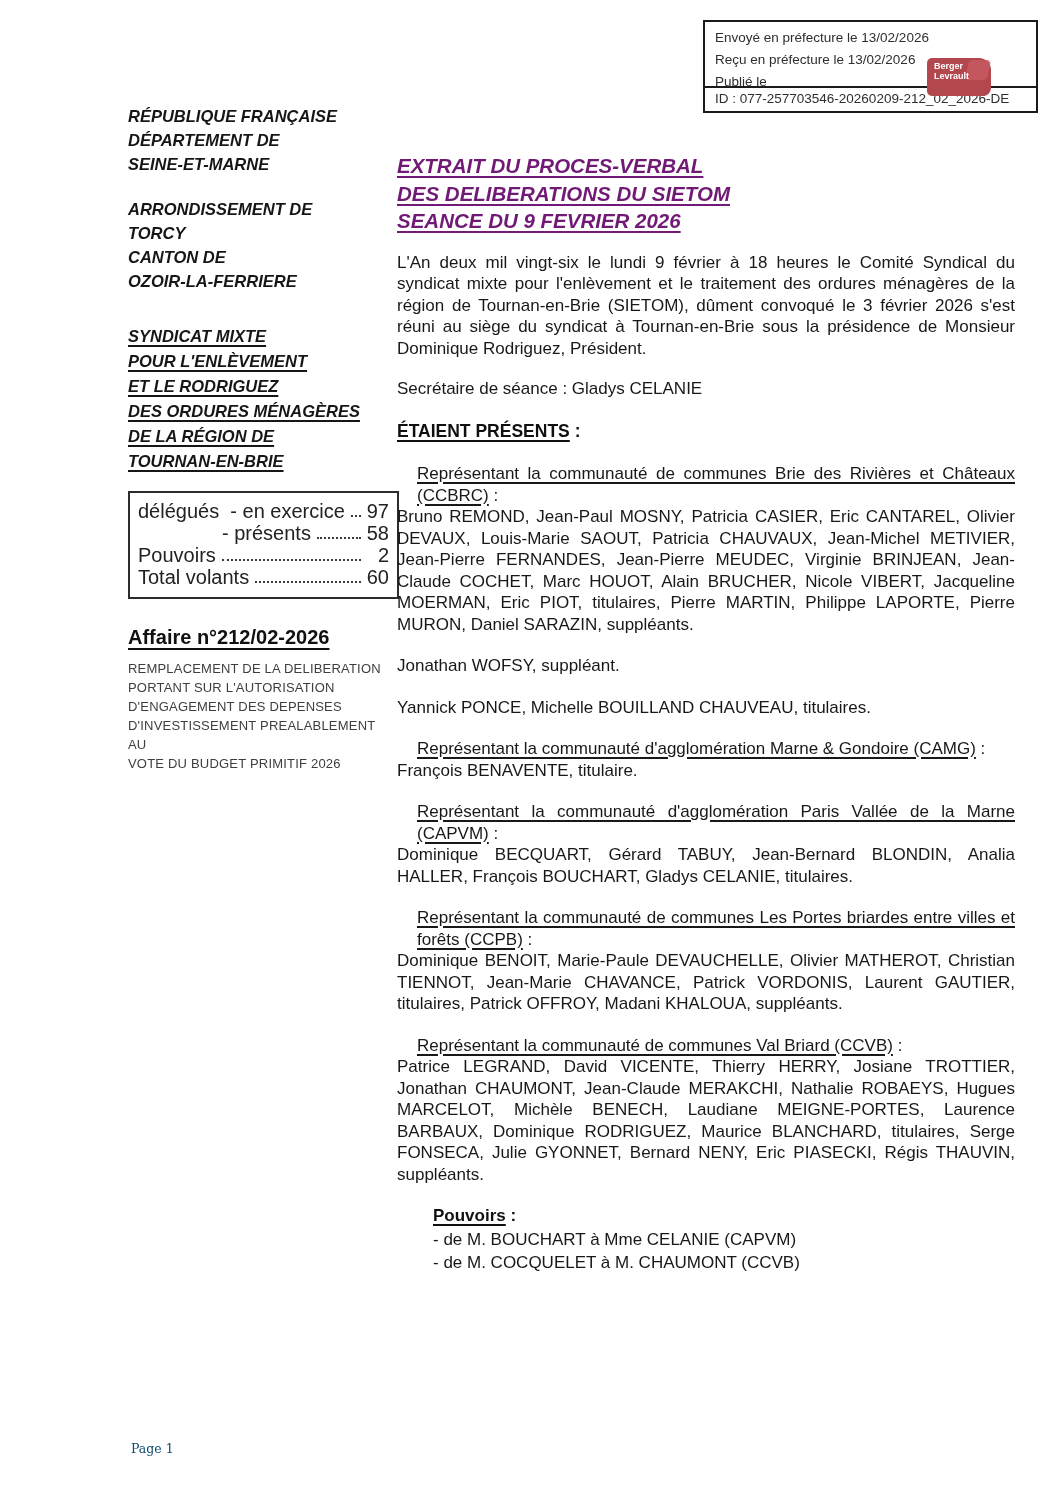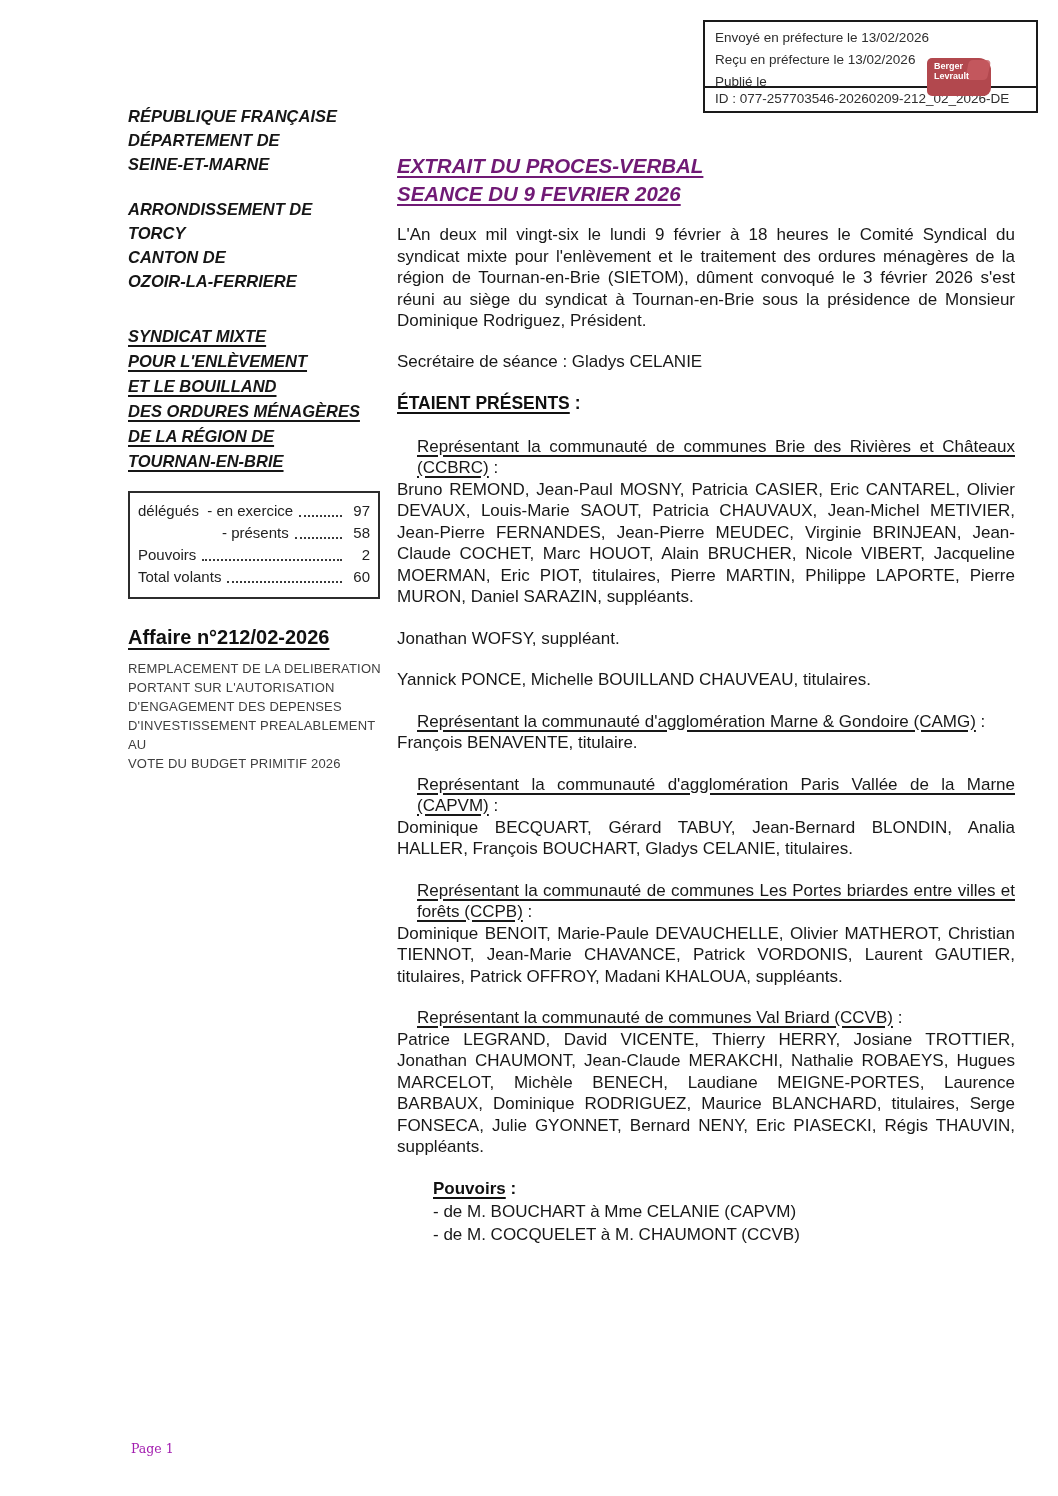--- a/index.html
+++ b/index.html
@@ -19,22 +19,22 @@
            background:#c75b61;opacity:.8;border-radius:4px;transform:skewX(-12deg);}
   .bl-logo span{display:block;position:relative;z-index:1;}
 
   
   .leftcol{position:absolute;left:128px;top:104px;width:262px;font-weight:bold;font-style:italic;
            font-size:16.5px;line-height:24px;color:#161616;}
   .block div{white-space:nowrap;}
   .b1{margin-bottom:21px;}
   .b2{margin-bottom:31px;}
   .b3 div{text-decoration:underline;text-decoration-thickness:1.5px;text-underline-offset:3px;line-height:25px;}
-  .counts-box{margin-top:17px;width:252px;box-sizing:border-box;border:2px solid #2c2c2c;
-              padding:7px 8px 9px 8px;font-weight:normal;font-style:normal;font-size:15px;color:#222;}
+  .counts-box{margin-top:17px;width:271px;box-sizing:border-box;border:2px solid #2c2c2c;
+              padding:7px 8px 9px 8px;font-weight:normal;font-style:normal;font-size:20px;color:#222;}
   .crow{display:flex;align-items:flex-end;line-height:22px;}
   .crow .clbl{white-space:pre;}
   .crow.indent .clbl{padding-left:84px;}
   .leader{flex:1;border-bottom:2px dotted #3a3a3a;margin:0 4px 5px 6px;min-width:10px;}
   .cval{width:24px;text-align:right;}
   .affaire{margin-top:26px;font-style:normal;}
   .affaire-title{font-weight:bold;font-style:normal;font-size:20px;color:#101010;
                  text-decoration:underline;text-decoration-thickness:2px;text-underline-offset:4px;}
   .affaire-desc{margin-top:10px;font-weight:normal;font-style:normal;font-size:13px;line-height:19px;
                 color:#3e3e3e;letter-spacing:.2px;}
@@ -50,21 +50,21 @@
   .presents{margin:0 0 21px 0;font-weight:bold;font-size:17.5px;text-align:left;color:#101010;}
   .u{text-decoration:underline;text-decoration-thickness:1.5px;text-underline-offset:3px;}
   .section{margin-bottom:20px;}
   .sec-head{text-align:justify;margin-left:20px;}
   .sec-body{text-align:justify;}
   .pouvoirs{text-align:left;margin-left:36px;}
   .pv-head{font-weight:bold;margin-bottom:1px;color:#101010;}
   .pv-item{line-height:23px;}
 
   .page-num{position:absolute;left:131px;top:1441px;font-family:"DejaVu Serif",serif;
-            font-size:12.5px;color:#a21caf;}
+            font-size:12.5px;color:#0c4a6e;}
 </style>
 </head>
 <body>
 
 <div class="page">
 
   <div class="stamp">
     <div class="stamp-line">Envoyé en préfecture le 13/02/2026</div>
     <div class="stamp-line">Reçu en préfecture le 13/02/2026</div>
     <div class="stamp-line">Publié le</div>
@@ -84,21 +84,21 @@
     </div>
     <div class="block b2">
       <div>ARRONDISSEMENT DE</div>
       <div>TORCY</div>
       <div>CANTON DE</div>
       <div>OZOIR-LA-FERRIERE</div>
     </div>
     <div class="block b3">
       <div>SYNDICAT MIXTE</div>
       <div>POUR L'ENLÈVEMENT</div>
-      <div>ET LE BOUILLAND</div>
+      <div>ET LE RODRIGUEZ</div>
       <div>DES ORDURES MÉNAGÈRES</div>
       <div>DE LA RÉGION DE</div>
       <div>TOURNAN-EN-BRIE</div>
     </div>
 
     <div class="counts-box">
       <div class="crow">
         <span class="clbl">délégués  - en exercice</span>
         <span class="leader"></span>
         <span class="cval">97</span>
@@ -128,20 +128,21 @@
         <div>D'ENGAGEMENT DES DEPENSES</div>
         <div>D'INVESTISSEMENT PREALABLEMENT AU</div>
         <div>VOTE DU BUDGET PRIMITIF 2026</div>
       </div>
     </div>
   </aside>
 
   <main class="maincol">
     <div class="doc-title">
       <div>EXTRAIT DU PROCES-VERBAL</div>
+      <div>DES DELIBERATIONS DU SIETOM</div>
       <div>SEANCE DU 9 FEVRIER 2026</div>
     </div>
 
     <p class="para">L'An deux mil vingt-six le lundi 9 février à 18 heures le Comité Syndical du syndicat mixte pour l'enlèvement et le traitement des ordures ménagères de la région de Tournan-en-Brie (SIETOM), dûment convoqué le 3 février 2026 s'est réuni au siège du syndicat à Tournan-en-Brie sous la présidence de Monsieur Dominique Rodriguez, Président.</p>
 
     <p class="secretary">Secrétaire de séance : Gladys CELANIE</p>
 
     <p class="presents"><span class="u">ÉTAIENT PRÉSENTS</span><span> :</span></p>
 
     <div class="section">

